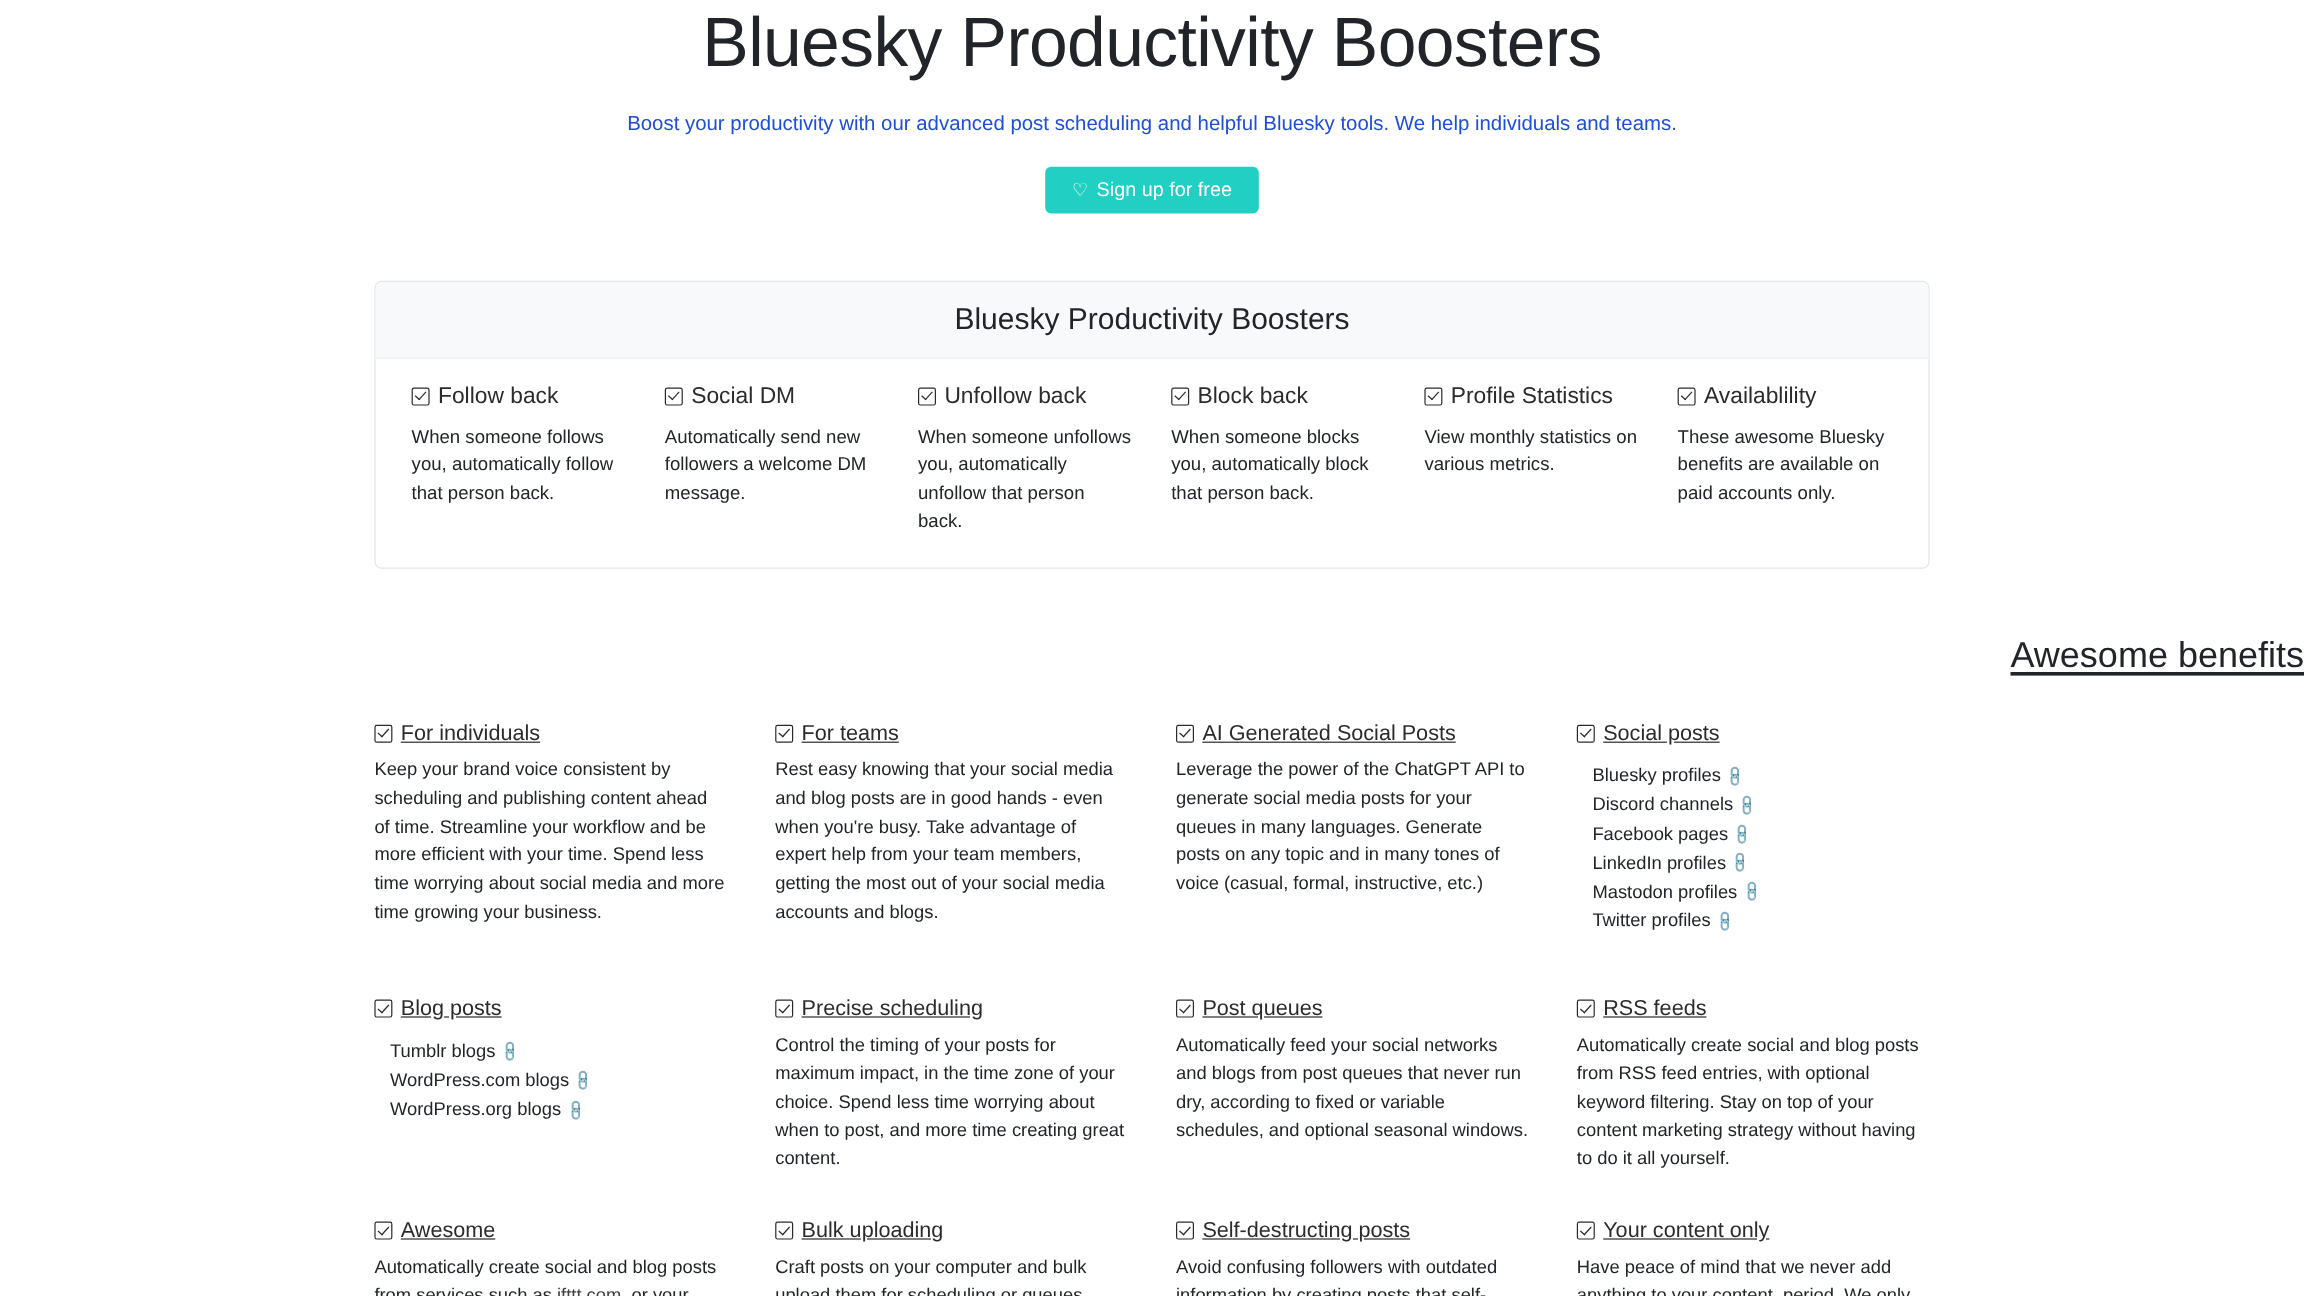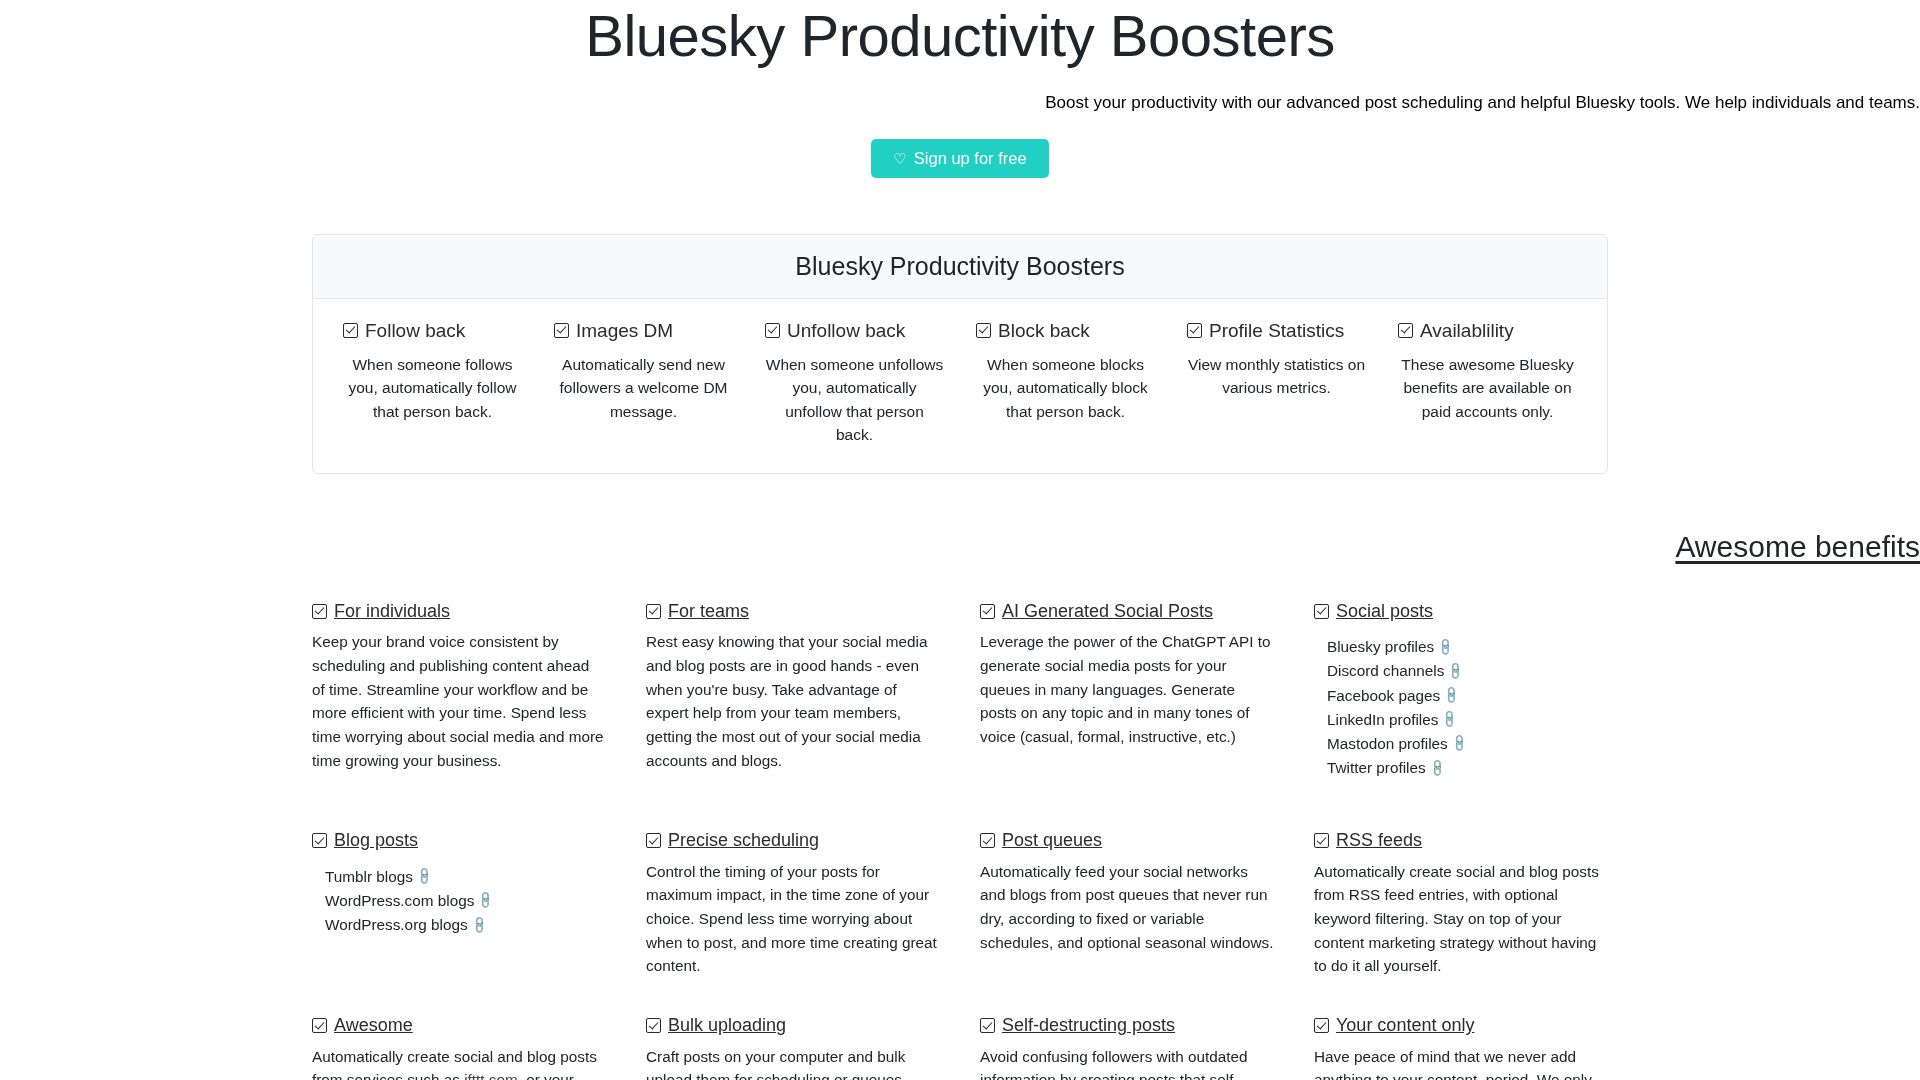--- a/index.html
+++ b/index.html
@@ -28,22 +28,21 @@
     font-size: 58px;
     line-height: 1.1;
     margin: 0 0 22px 0;
     color: #212529;
     letter-spacing: -0.5px;
   }
   .hero p.subtitle {
     font-size: 17px;
     line-height: 1.5;
     margin: 0 0 24px 0;
-    color: #000000;
-    text-align: right;
+    color: #1d4ed8;
   }
   .signup-wrap { text-align: center; }
   .signup-btn {
     display: inline-flex;
     align-items: center;
     gap: 7px;
     background: #21d0c3;
     color: #ffffff;
     border: none;
     border-radius: 5px;
@@ -68,21 +67,20 @@
     text-align: center;
     padding: 17px 10px;
     font-size: 25px;
     font-weight: 400;
     color: #212529;
     border-radius: 6px 6px 0 0;
   }
   .panel-body {
     display: flex;
     padding: 20px 14px 26px 14px;
-    text-align: center;
   }
   .panel-col {
     flex: 1 1 0;
     padding: 0 16px;
   }
   .feature-title {
     display: flex;
     align-items: flex-start;
     gap: 7px;
     font-size: 19px;
@@ -186,21 +184,21 @@
         <div class="feature-title">
           <span class="chk"></span>
           <span>Follow back</span>
         </div>
         <div class="feature-desc">When someone follows you, automatically follow that person back.</div>
       </div>
 
       <div class="panel-col">
         <div class="feature-title">
           <span class="chk"></span>
-          <span>Images DM</span>
+          <span>Social DM</span>
         </div>
         <div class="feature-desc">Automatically send new followers a welcome DM message.</div>
       </div>
 
       <div class="panel-col">
         <div class="feature-title">
           <span class="chk"></span>
           <span>Unfollow back</span>
         </div>
         <div class="feature-desc">When someone unfollows you, automatically unfollow that person back.</div>

